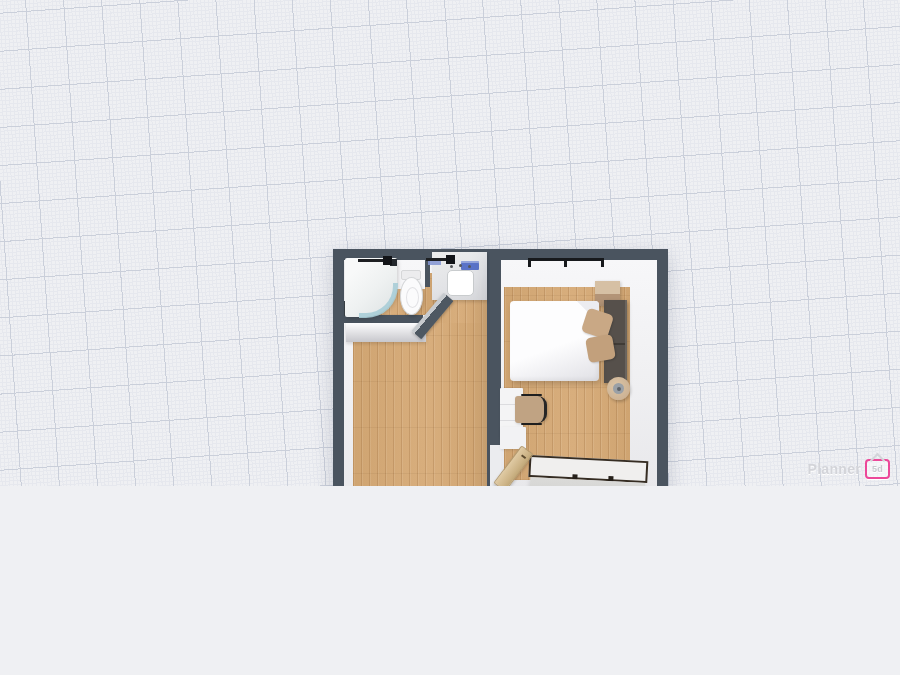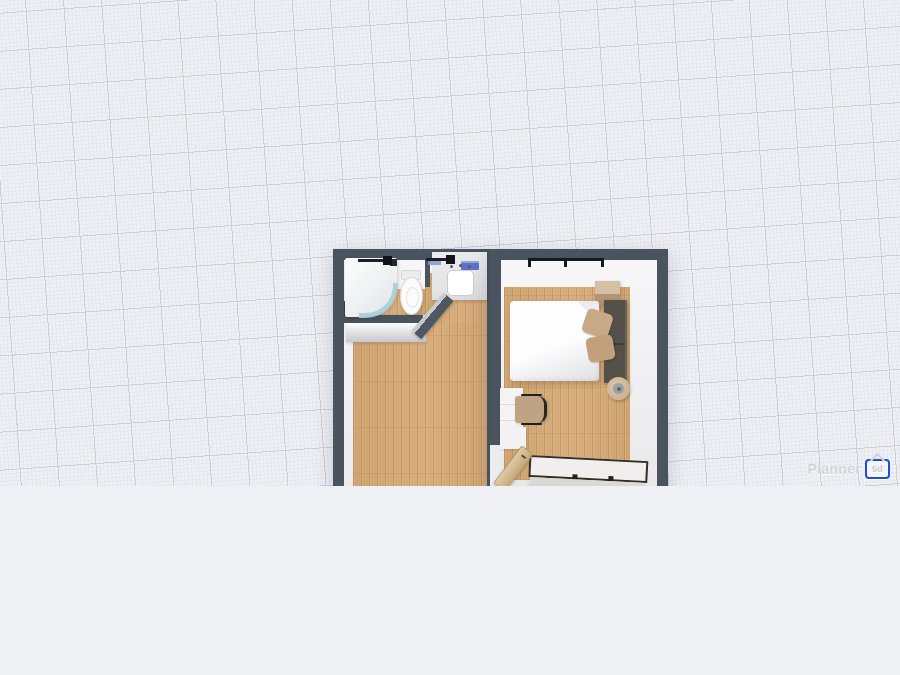--- a/index.html
+++ b/index.html
@@ -123,21 +123,21 @@
   .chest-front{position:absolute;left:2px;top:22px;width:115px;height:33px;background:linear-gradient(180deg,var(--chest-front,#dadad8),#cfcfcd);box-shadow:0 3px 5px rgba(0,0,0,.15);}
   .bedroom-door{left:16px;top:196px;width:15px;height:47px;transform:rotate(37deg);
     background:linear-gradient(90deg,var(--door-wood,#e0cba4),#cdb487 70%,#c1a878);
     border:1px solid var(--door-wood-edge,#b49c72);border-radius:2px;box-shadow:1px 2px 3px rgba(0,0,0,.2);}
   .bedroom-door:after{content:"";position:absolute;right:3px;top:6px;width:5px;height:2px;background:#5d4b2f;}
 
   
   .watermark{position:absolute;right:10px;bottom:7px;display:flex;align-items:center;gap:4px;
     color:var(--watermark,#d3d4d9);font-size:14px;font-weight:700;letter-spacing:.3px;
     text-shadow:0 1px 0 #ffffff;user-select:none;}
-  .wm-badge{position:relative;width:21px;height:16px;border:2px solid #1d4ed8;border-radius:4px;
+  .wm-badge{position:relative;width:21px;height:16px;border:2px solid #ec4899;border-radius:4px;
     display:flex;align-items:center;justify-content:center;background:rgba(255,255,255,.45);
     box-shadow:0 1px 0 #fff;}
   .wm-roof{position:absolute;left:5px;top:-6px;width:9px;height:9px;border-top:2px solid #d3d4d9;border-left:2px solid #d3d4d9;transform:rotate(45deg);background:transparent;}
   .wm-badge span{font-size:9px;font-weight:700;color:#c8c9cf;text-shadow:0 1px 0 #fff;}
 </style>
 </head>
 <body>
 
 <div id="stage">
 

